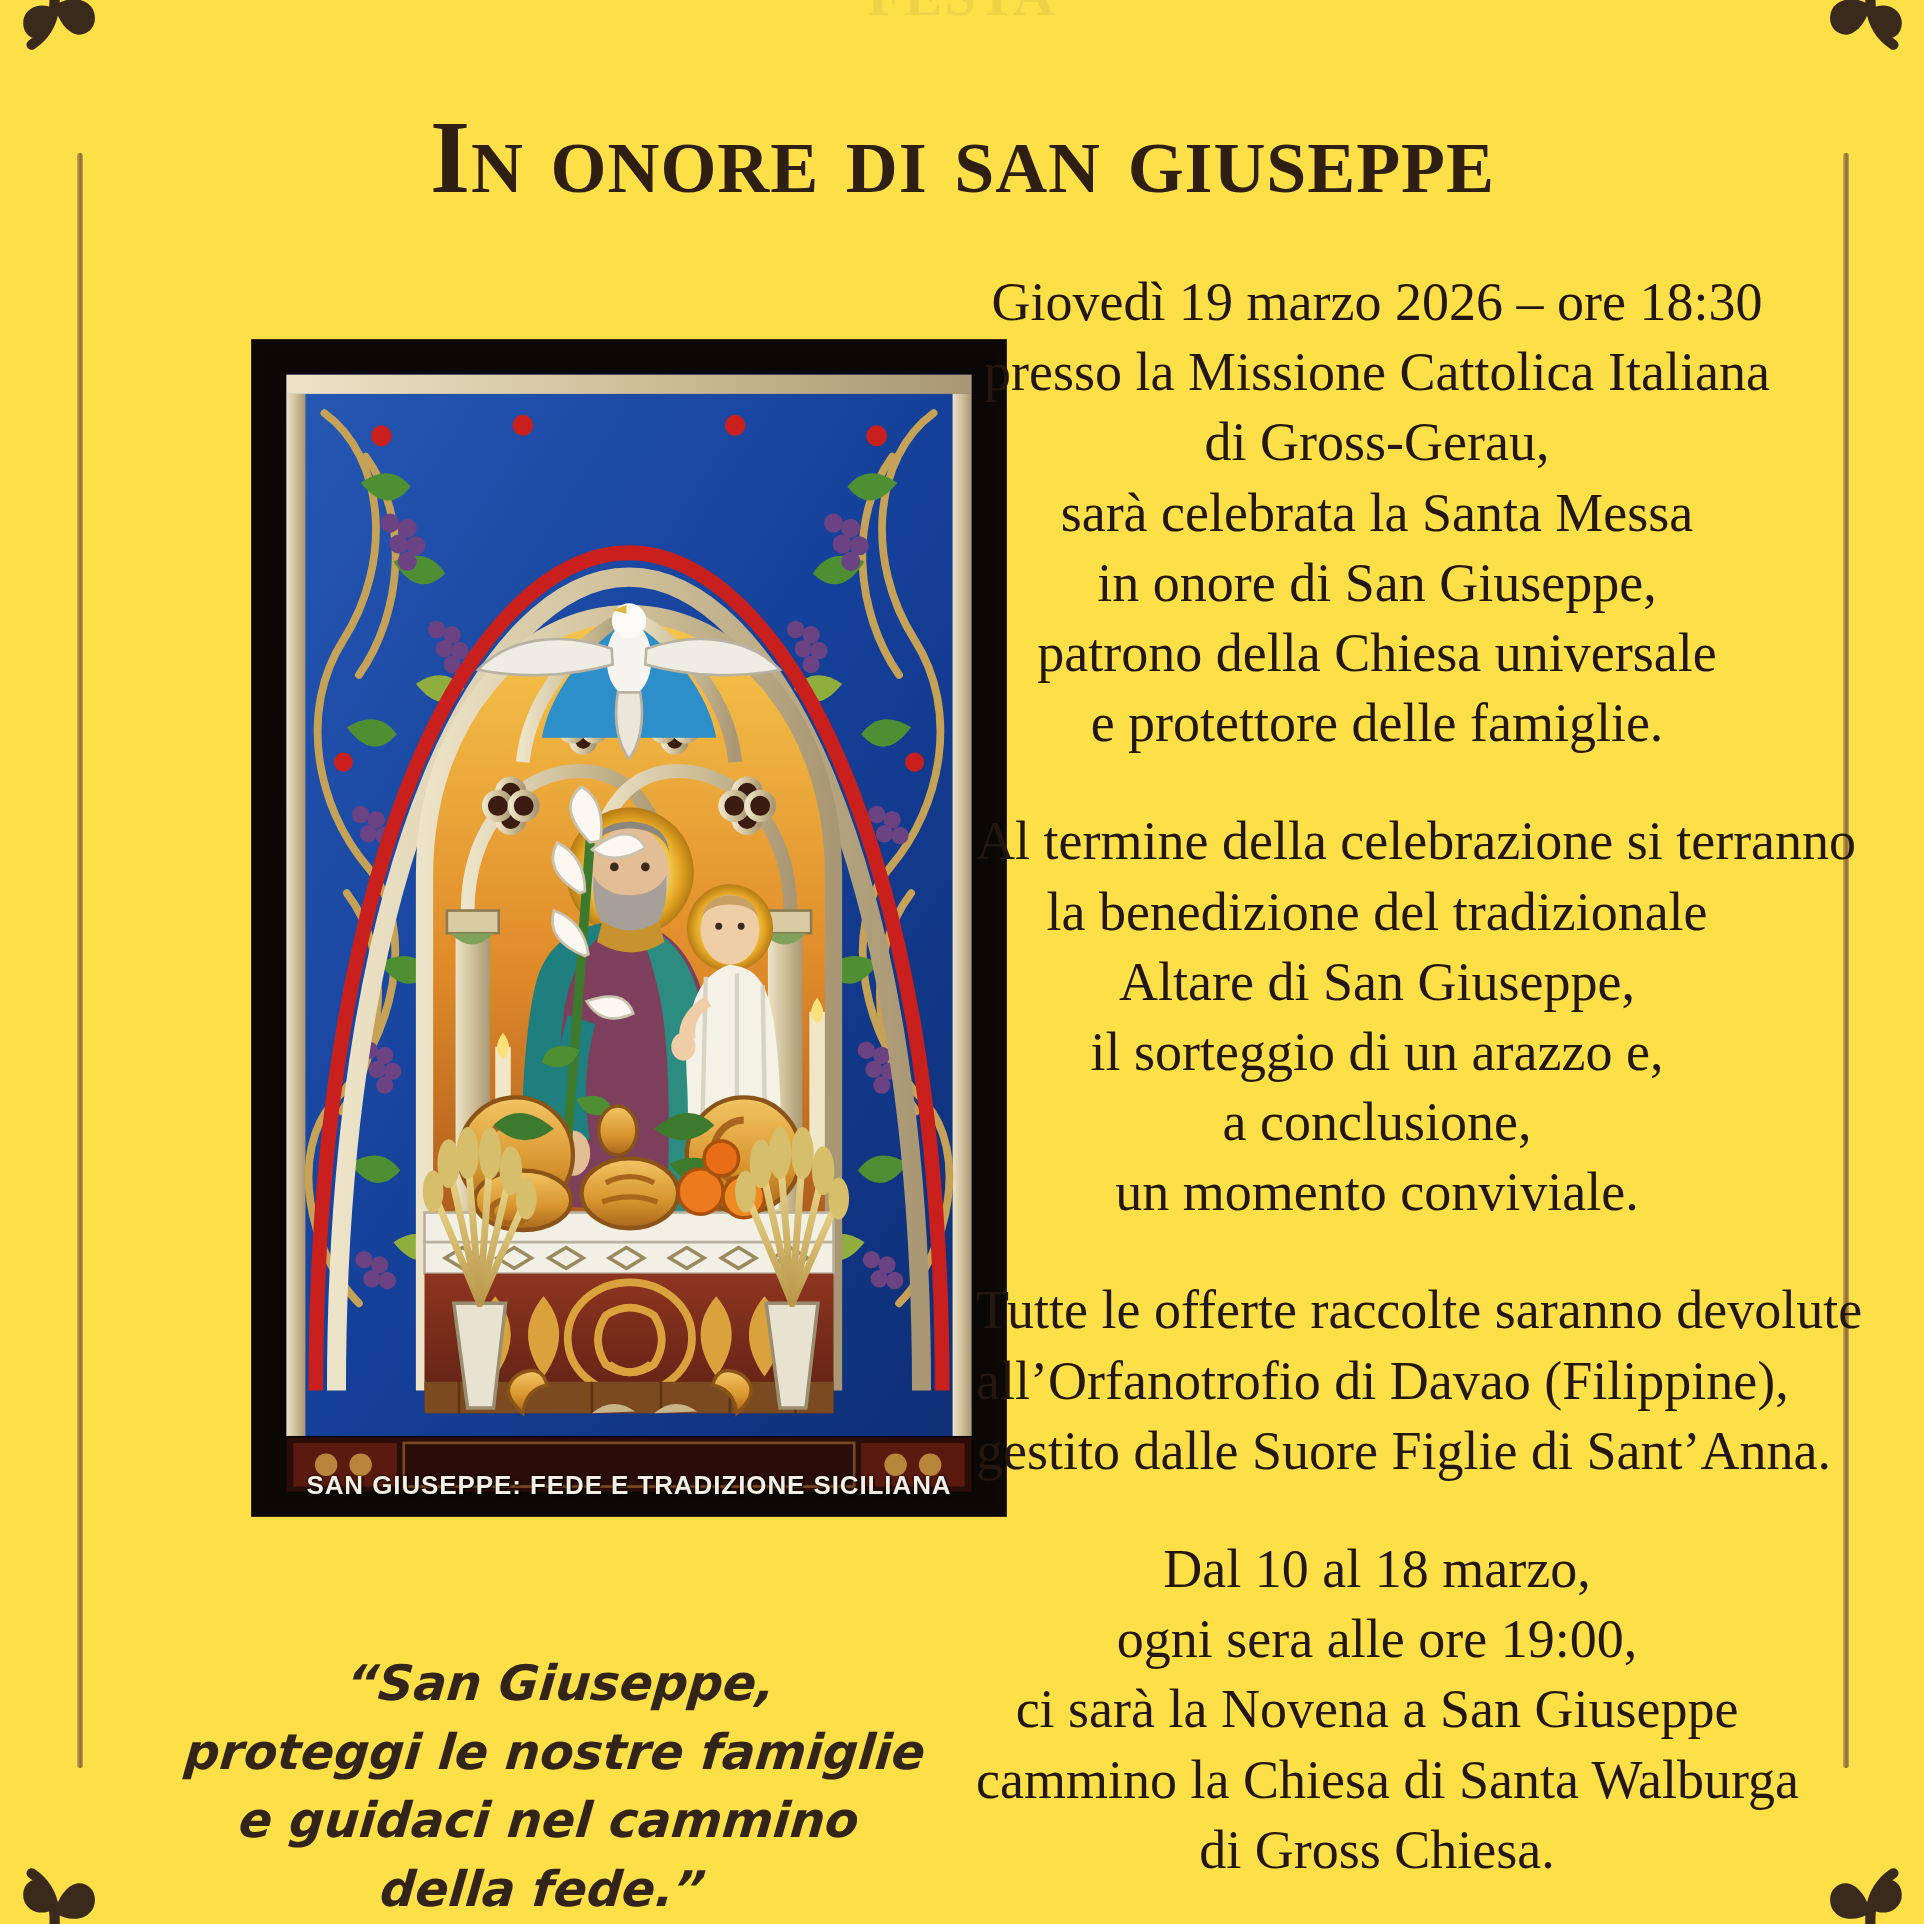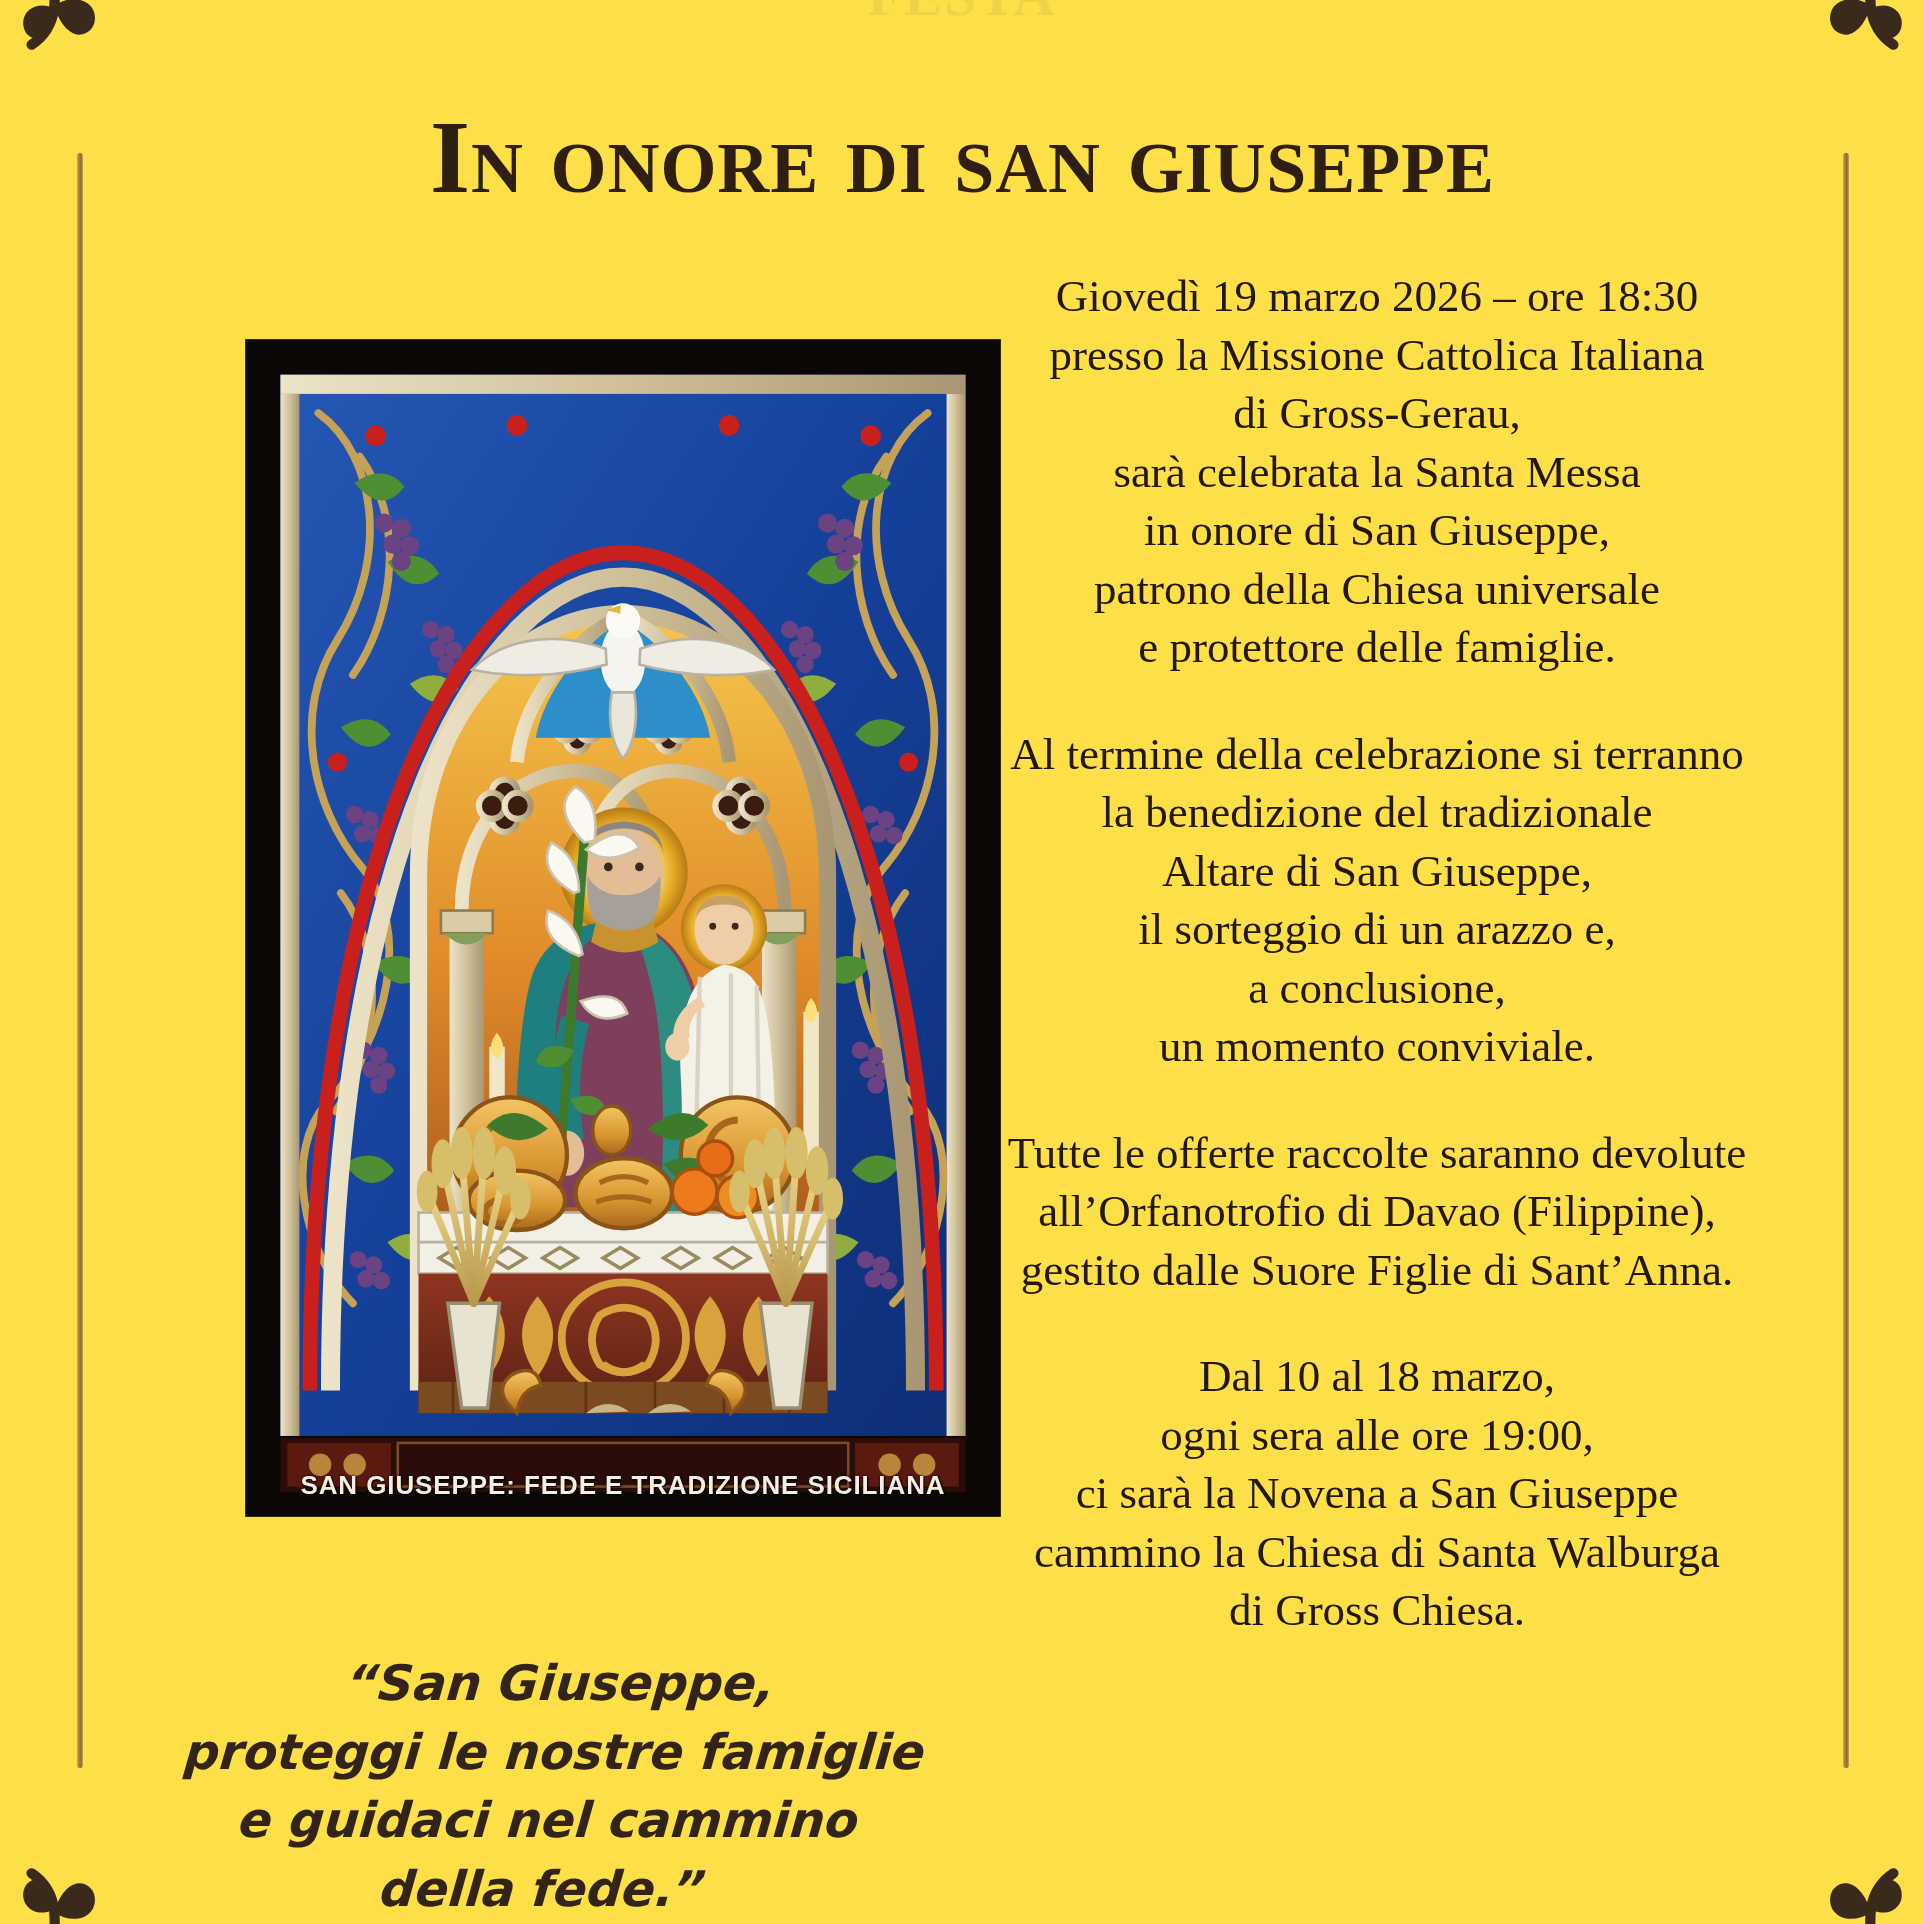--- a/index.html
+++ b/index.html
@@ -78,21 +78,21 @@
     color: #2E1F12;
     font-variant: small-caps;
     text-transform: lowercase;
     white-space: nowrap;
   }
   #title::first-letter { text-transform: uppercase; }
 
   
   #glass-figure {
     position: absolute;
-    left: 206px;
+    left: 212px;
     top: 326px;
     width: 754px;
     height: 1176px;
     background: #0B0806;
     padding: 12px;
     box-sizing: border-box;
     box-shadow: 0 0 0 0.9px #1a1410;
     overflow: hidden;
   }
   #glass-figure svg { display: block; width: 100%; height: 100%; }
@@ -119,21 +119,21 @@
 
   
   #body-column {
     position: absolute;
     left: 976px;
     top: 267px;
     width: 802px;
     text-align: center;
     color: #231710;
     font-family: "Liberation Serif", serif;
-    font-size: 45px;
+    font-size: 54px;
     line-height: 1.30;
   }
   #body-column .para { margin: 0 0 48px 0; }
   #body-column .para:last-child { margin-bottom: 7px; }
   #body-column .line { display: block; white-space: nowrap; }
 
   
   #quote {
     position: absolute;
     left: 151px;

